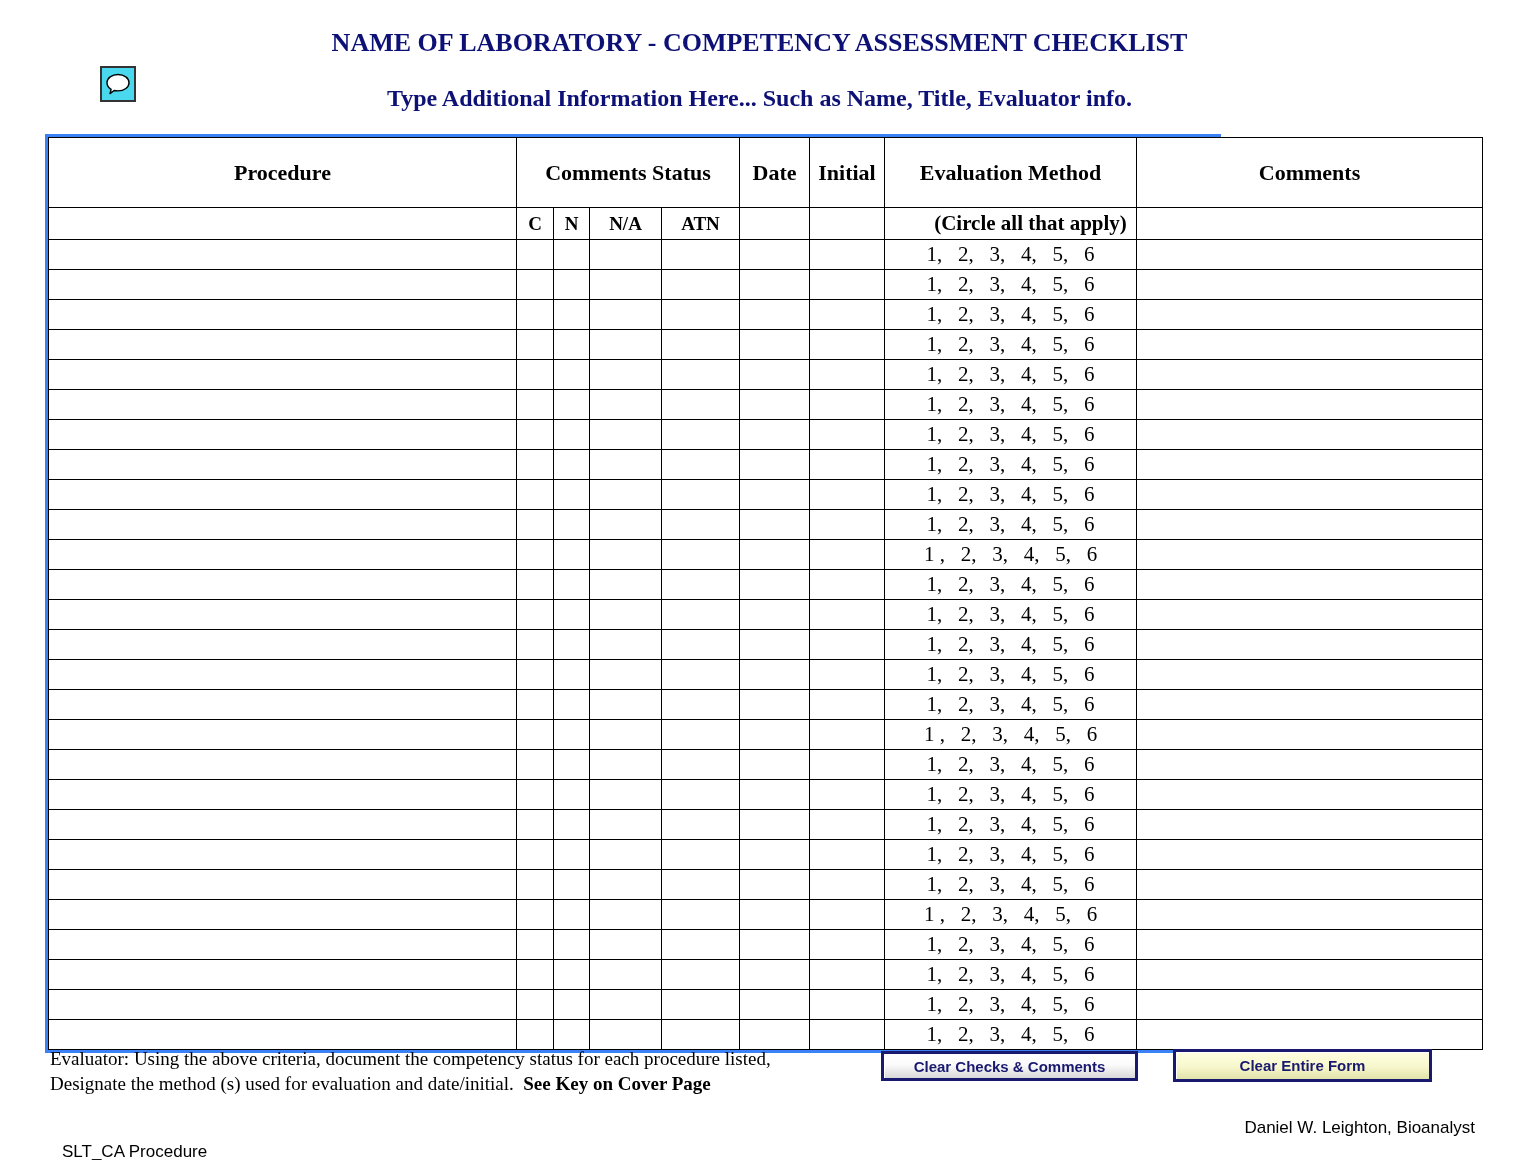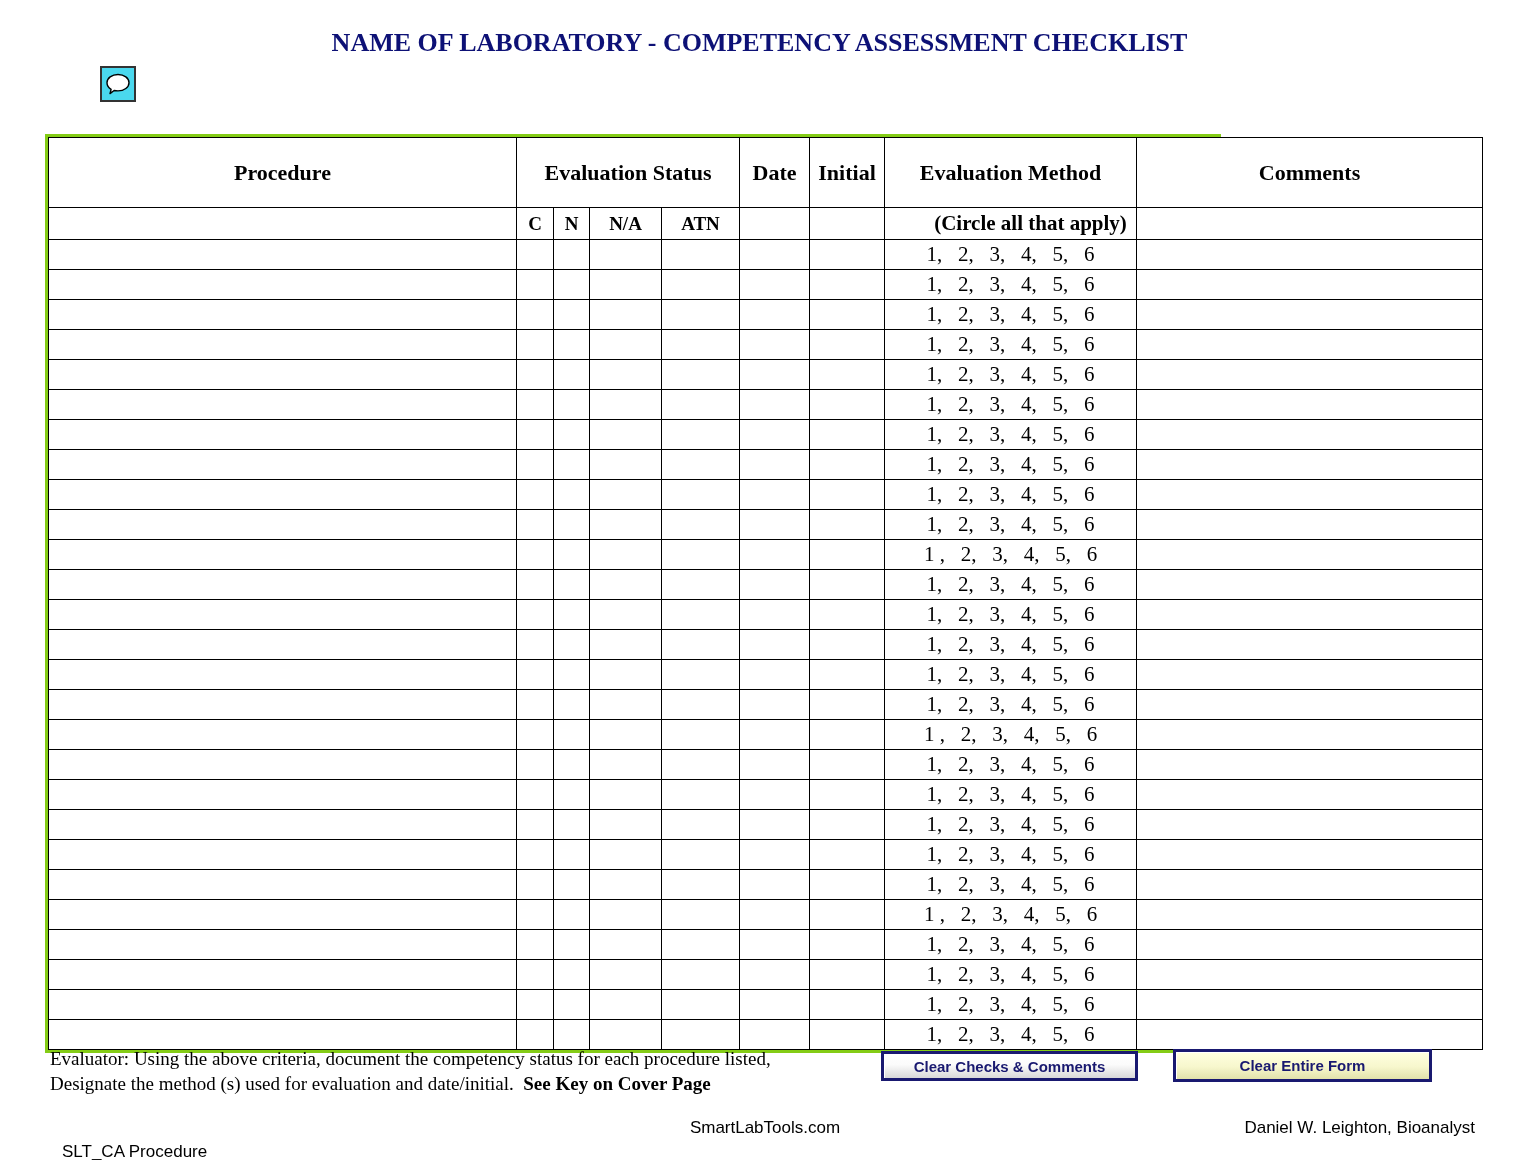--- a/index.html
+++ b/index.html
@@ -62,21 +62,21 @@
     color: #0d1176;
     font-family: "Liberation Serif", "DejaVu Serif", serif;
   }
 
   
   #checklist-table-wrap {
     position: absolute;
     left: 45px;
     top: 134px;
     width: 1176px;
-    border: 3px solid #84cc16;
+    border: 3px solid #3b82f6;
     box-sizing: border-box;
     background: #bef264;
   }
   table.checklist {
     border-collapse: collapse;
     width: 100%;
     table-layout: fixed;
   }
   table.checklist td, table.checklist th {
     border: 1px solid #000000;
@@ -201,39 +201,40 @@
   <div id="comment-icon">
     <svg width="26" height="24" viewBox="0 0 26 24">
       <path d="M13 2.5 C19.2 2.5 24 6.2 24 10.7 C24 15.2 19.2 18.9 13 18.9
                C11.6 18.9 10.3 18.75 9.1 18.45
                L5.0 21.6 L6.1 17.4
                C3.6 15.8 2 13.4 2 10.7 C2 6.2 6.8 2.5 13 2.5 Z" fill="#ffffff" stroke="#000000" stroke-width="1.4" stroke-linejoin="round"></path>
     </svg>
   </div>
 
   <div id="doc-title">NAME OF LABORATORY - COMPETENCY ASSESSMENT CHECKLIST</div>
+  <div id="doc-subtitle">Type Additional Information Here... Such as Name, Title, Evaluator info.</div>
 </div>
 
 <div id="checklist-table-wrap">
   <table class="checklist">
     <colgroup>
       <col class="c-procedure">
         <col class="c-c">
         <col class="c-n">
         <col class="c-na">
       <col class="c-atn">
         <col class="c-date">
         <col class="c-initial">
       <col class="c-eval">
         <col class="c-comments">
     </colgroup>
     <thead>
       <tr>
         <th class="main-head">Procedure</th>
-        <th class="main-head" colspan="4">Evaluation Status</th>
+        <th class="main-head" colspan="4">Comments Status</th>
         <th class="main-head">Date</th>
         <th class="main-head">Initial</th>
         <th class="main-head">Evaluation Method</th>
         <th class="main-head">Comments</th>
       </tr>
       <tr>
         <td class="sub-head"></td>
         <td class="sub-head">C</td>
         <td class="sub-head">N</td>
         <td class="sub-head">N/A</td>
@@ -555,15 +556,14 @@
   <span class="inner-edge"></span>
   <span>Clear Checks &amp; Comments</span>
 </div>
 <div class="form-button" id="btn-clear-form">
   <span class="inner-edge"></span>
   <span>Clear Entire Form</span>
 </div>
 
 <div id="page-footer">
   <span id="footer-left">SLT_CA Procedure</span>
-  <span id="footer-center">SmartLabTools.com</span>
   <span id="footer-right">Daniel W. Leighton, Bioanalyst</span>
 </div>
 
 </body></html>

